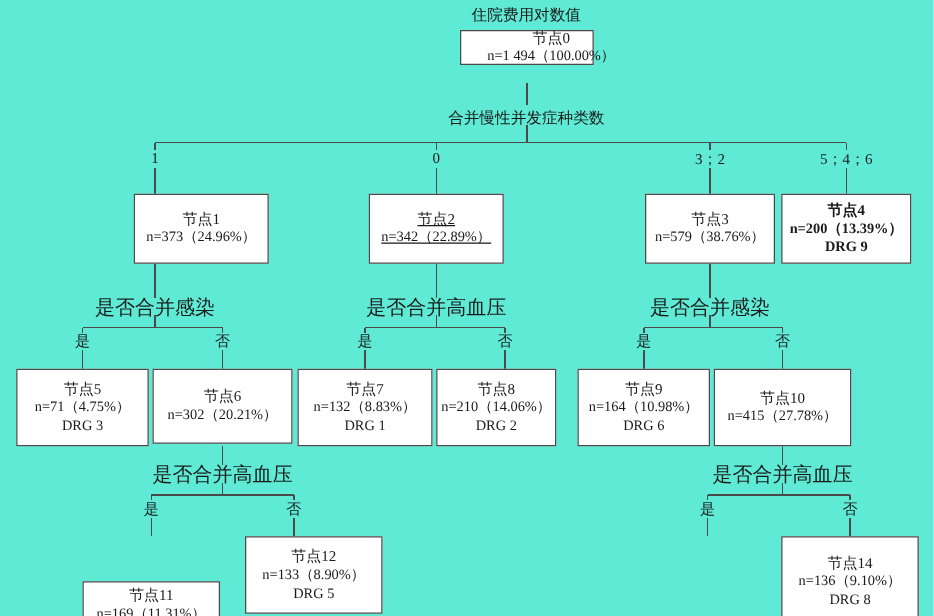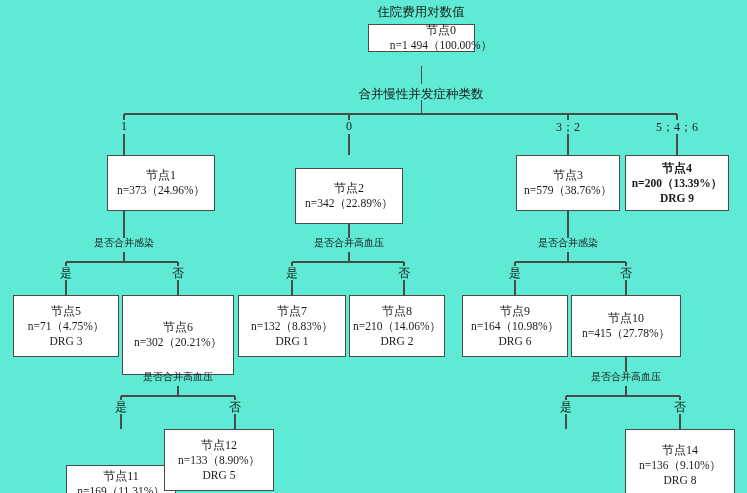--- a/index.html
+++ b/index.html
@@ -23,21 +23,21 @@
   .node .ln{white-space:nowrap;font-size:11.5px;}
   .node .ln.title{font-size:12px;}
 
   .lbl{
     position:absolute;
     white-space:nowrap;
     font-size:11.5px;
     text-align:center;
     transform:translateX(-50%);
   }
-  .lbl.split{font-size:10px;}
+  .lbl.split{font-size:16px;}
   .lbl.edge{font-size:12px;}
   .caption{
     position:absolute;
     white-space:nowrap;
     font-size:12.5px;
     transform:translateX(-50%);
     text-align:center;
   }
 </style>
 </head>
@@ -108,21 +108,21 @@
   <div class="node" style="left:368px;top:24px;width:107px;height:28px;padding-left:40px;">
     <div class="ln title">节点0</div>
     <div class="ln ital">n=1 494（100.00%）</div>
   </div>
 
   <div class="node" style="left:70px;top:155px;width:108px;height:56px;margin-left:37px;">
     <div class="ln title">节点1</div>
     <div class="ln ital">n=373（24.96%）</div>
   </div>
 
-  <div class="node" style="left:295px;top:168px;width:108px;height:56px;">
+  <div class="node" style="left:295px;top:155px;width:108px;height:56px;text-decoration:underline;">
     <div class="ln title">节点2</div>
     <div class="ln ital">n=342（22.89%）</div>
   </div>
 
   <div class="node" style="left:516px;top:155px;width:104px;height:56px;">
     <div class="ln title">节点3</div>
     <div class="ln ital">n=579（38.76%）</div>
   </div>
 
   <div class="node" style="left:625px;top:155px;width:104px;height:56px;font-weight:bold;">
@@ -130,21 +130,21 @@
     <div class="ln ital">n=200（13.39%）</div>
     <div class="ln">DRG 9</div>
   </div>
 
   <div class="node" style="left:13px;top:295px;width:106px;height:62px;">
     <div class="ln title">节点5</div>
     <div class="ln ital">n=71（4.75%）</div>
     <div class="ln">DRG 3</div>
   </div>
 
-  <div class="node" style="left:122px;top:295px;width:112px;height:80px;">
+  <div class="node" style="left:122px;top:295px;width:112px;height:60px;">
     <div class="ln title">节点6</div>
     <div class="ln ital">n=302（20.21%）</div>
   </div>
 
   <div class="node" style="left:238px;top:295px;width:108px;height:62px;">
     <div class="ln title">节点7</div>
     <div class="ln ital">n=132（8.83%）</div>
     <div class="ln">DRG 1</div>
   </div>
 
@@ -164,21 +164,21 @@
     <div class="ln title">节点10</div>
     <div class="ln ital">n=415（27.78%）</div>
   </div>
 
   <div class="node" style="left:66px;top:429px;width:110px;height:53px;margin-top:36px;">
     <div class="ln title">节点11</div>
     <div class="ln ital">n=169（11.31%）</div>
     <div class="ln">DRG 4</div>
   </div>
 
-  <div class="node" style="left:164px;top:429px;width:110px;height:62px;">
+  <div class="node" style="left:196px;top:429px;width:110px;height:62px;">
     <div class="ln title">节点12</div>
     <div class="ln ital">n=133（8.90%）</div>
     <div class="ln">DRG 5</div>
   </div>
 
 
   <div class="node" style="left:625px;top:429px;width:110px;height:72px;">
     <div class="ln title">节点14</div>
     <div class="ln ital">n=136（9.10%）</div>
     <div class="ln">DRG 8</div>

